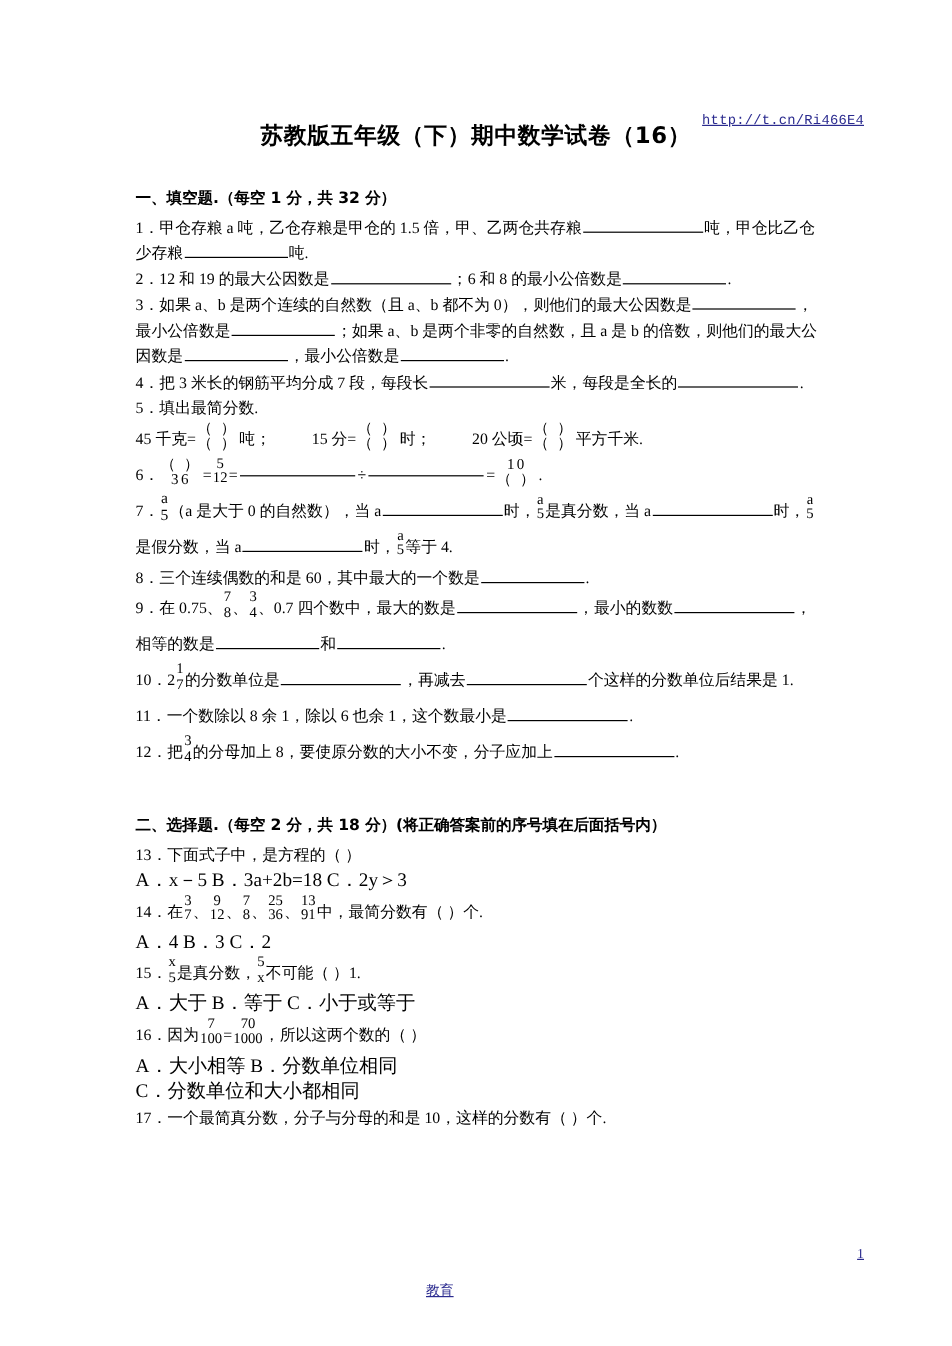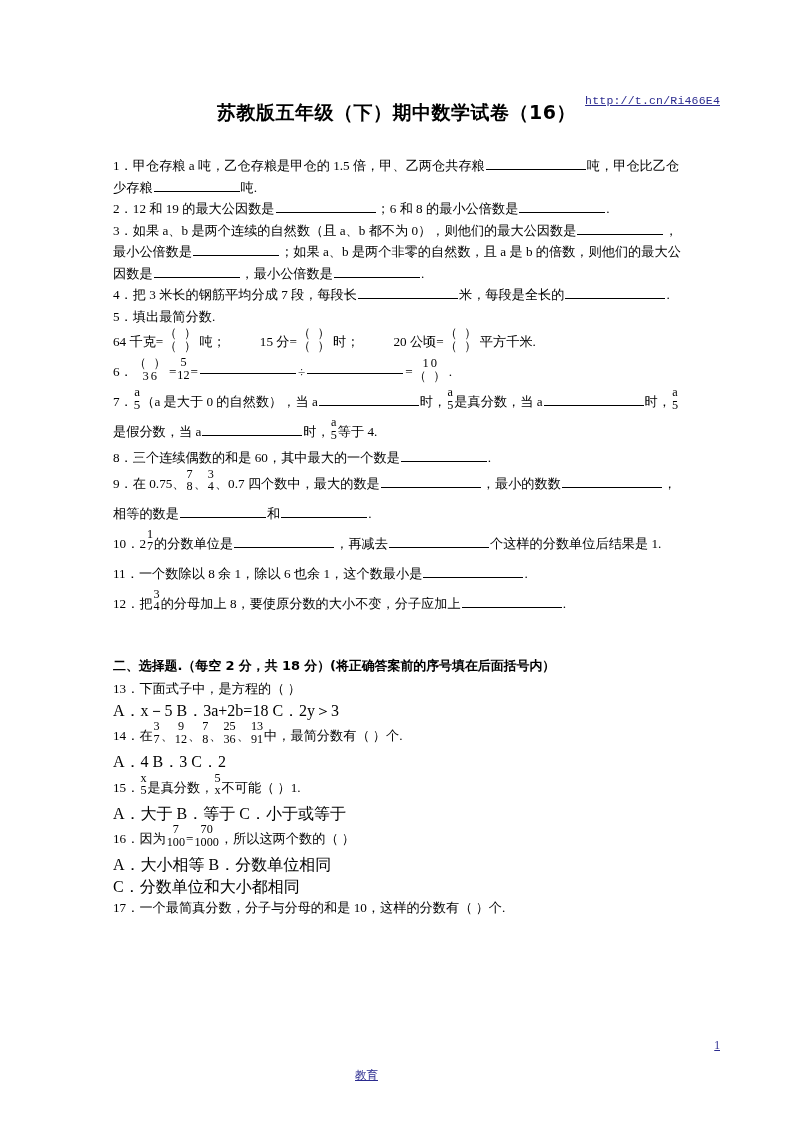--- a/index.html
+++ b/index.html
@@ -140,32 +140,33 @@
 <body>
 
 <div class="page">
 
   <a class="url-line">http://t.cn/Ri466E4</a>
 
   <div class="doc-title">苏教版五年级（下）期中数学试卷（16）</div>
 
   <div class="content">
 
+    <div class="sec-head">一、填空题.（每空 1 分，共 32 分）</div>
 
     <p class="q"><span>1．</span><span>甲仓存粮 a 吨，乙仓存粮是甲仓的 1.5 倍，甲、乙两仓共存粮</span><span class="blank b-xl"></span><span>吨，甲仓比乙仓少存粮</span><span class="blank b-lg"></span><span>吨.</span></p>
 
     <p class="q"><span>2．</span><span>12 和 19 的最大公因数是</span><span class="blank b-xl"></span><span>；6 和 8 的最小公倍数是</span><span class="blank b-lg"></span><span>.</span></p>
 
     <p class="q"><span>3．</span><span>如果 a、b 是两个连续的自然数（且 a、b 都不为 0），则他们的最大公因数是</span><span class="blank b-lg"></span><span>，最小公倍数是</span><span class="blank b-lg"></span><span>；如果 a、b 是两个非零的自然数，且 a 是 b 的倍数，则他们的最大公因数是</span><span class="blank b-lg"></span><span>，最小公倍数是</span><span class="blank b-lg"></span><span>.</span></p>
 
     <p class="q"><span>4．</span><span>把 3 米长的钢筋平均分成 7 段，每段长</span><span class="blank b-xl"></span><span>米，每段是全长的</span><span class="blank b-xl"></span><span>.</span></p>
 
     <p class="q"><span>5．</span><span>填出最简分数.</span></p>
 
-    <p class="q tall"><span>64 千克=</span><span class="pfrac"><span>（ ）</span><span>（ ）</span></span><span>吨；</span><span class="nbsp-gap"></span><span>15 分=</span><span class="pfrac"><span>（ ）</span><span>（ ）</span></span><span>时；</span><span class="nbsp-gap"></span><span>20 公顷=</span><span class="pfrac"><span>（ ）</span><span>（ ）</span></span><span>平方千米.</span></p>
+    <p class="q tall"><span>45 千克=</span><span class="pfrac"><span>（ ）</span><span>（ ）</span></span><span>吨；</span><span class="nbsp-gap"></span><span>15 分=</span><span class="pfrac"><span>（ ）</span><span>（ ）</span></span><span>时；</span><span class="nbsp-gap"></span><span>20 公顷=</span><span class="pfrac"><span>（ ）</span><span>（ ）</span></span><span>平方千米.</span></p>
 
     <p class="q tall"><span>6．</span><span class="pfrac"><span>（ ）</span><span>36</span></span><span>=</span><span class="frac"><span class="num">5</span><span class="den">12</span></span><span>=</span><span class="longblank"></span><span>÷</span><span class="longblank"></span><span>=</span><span class="pfrac"><span>10</span><span>（ ）</span></span><span>.</span></p>
 
     <p class="q tall"><span>7．</span><span class="frac big"><span class="num">a</span><span class="den">5</span></span><span>（a 是大于 0 的自然数），当 a</span><span class="blank b-xl"></span><span>时，</span><span class="frac"><span class="num">a</span><span class="den">5</span></span><span>是真分数，当 a</span><span class="blank b-xl"></span><span>时，</span><span class="frac"><span class="num">a</span><span class="den">5</span></span><span>是假分数，当 a</span><span class="blank b-xl"></span><span>时，</span><span class="frac"><span class="num">a</span><span class="den">5</span></span><span>等于 4.</span></p>
 
     <p class="q"><span>8．</span><span>三个连续偶数的和是 60，其中最大的一个数是</span><span class="blank b-lg"></span><span>.</span></p>
 
     <p class="q tall"><span>9．</span><span>在 0.75、</span><span class="frac"><span class="num">7</span><span class="den">8</span></span><span>、</span><span class="frac"><span class="num">3</span><span class="den">4</span></span><span>、0.7 四个数中，最大的数是</span><span class="blank b-xl"></span><span>，最小的数数</span><span class="blank b-xl"></span><span>，相等的数是</span><span class="blank b-lg"></span><span>和</span><span class="blank b-lg"></span><span>.</span></p>
 
     <p class="q tall"><span>10．</span><span class="mixed"><span class="whole">2</span><span class="frac"><span class="num">1</span><span class="den">7</span></span></span><span>的分数单位是</span><span class="blank b-xl"></span><span>，再减去</span><span class="blank b-xl"></span><span>个这样的分数单位后结果是 1.</span></p>

